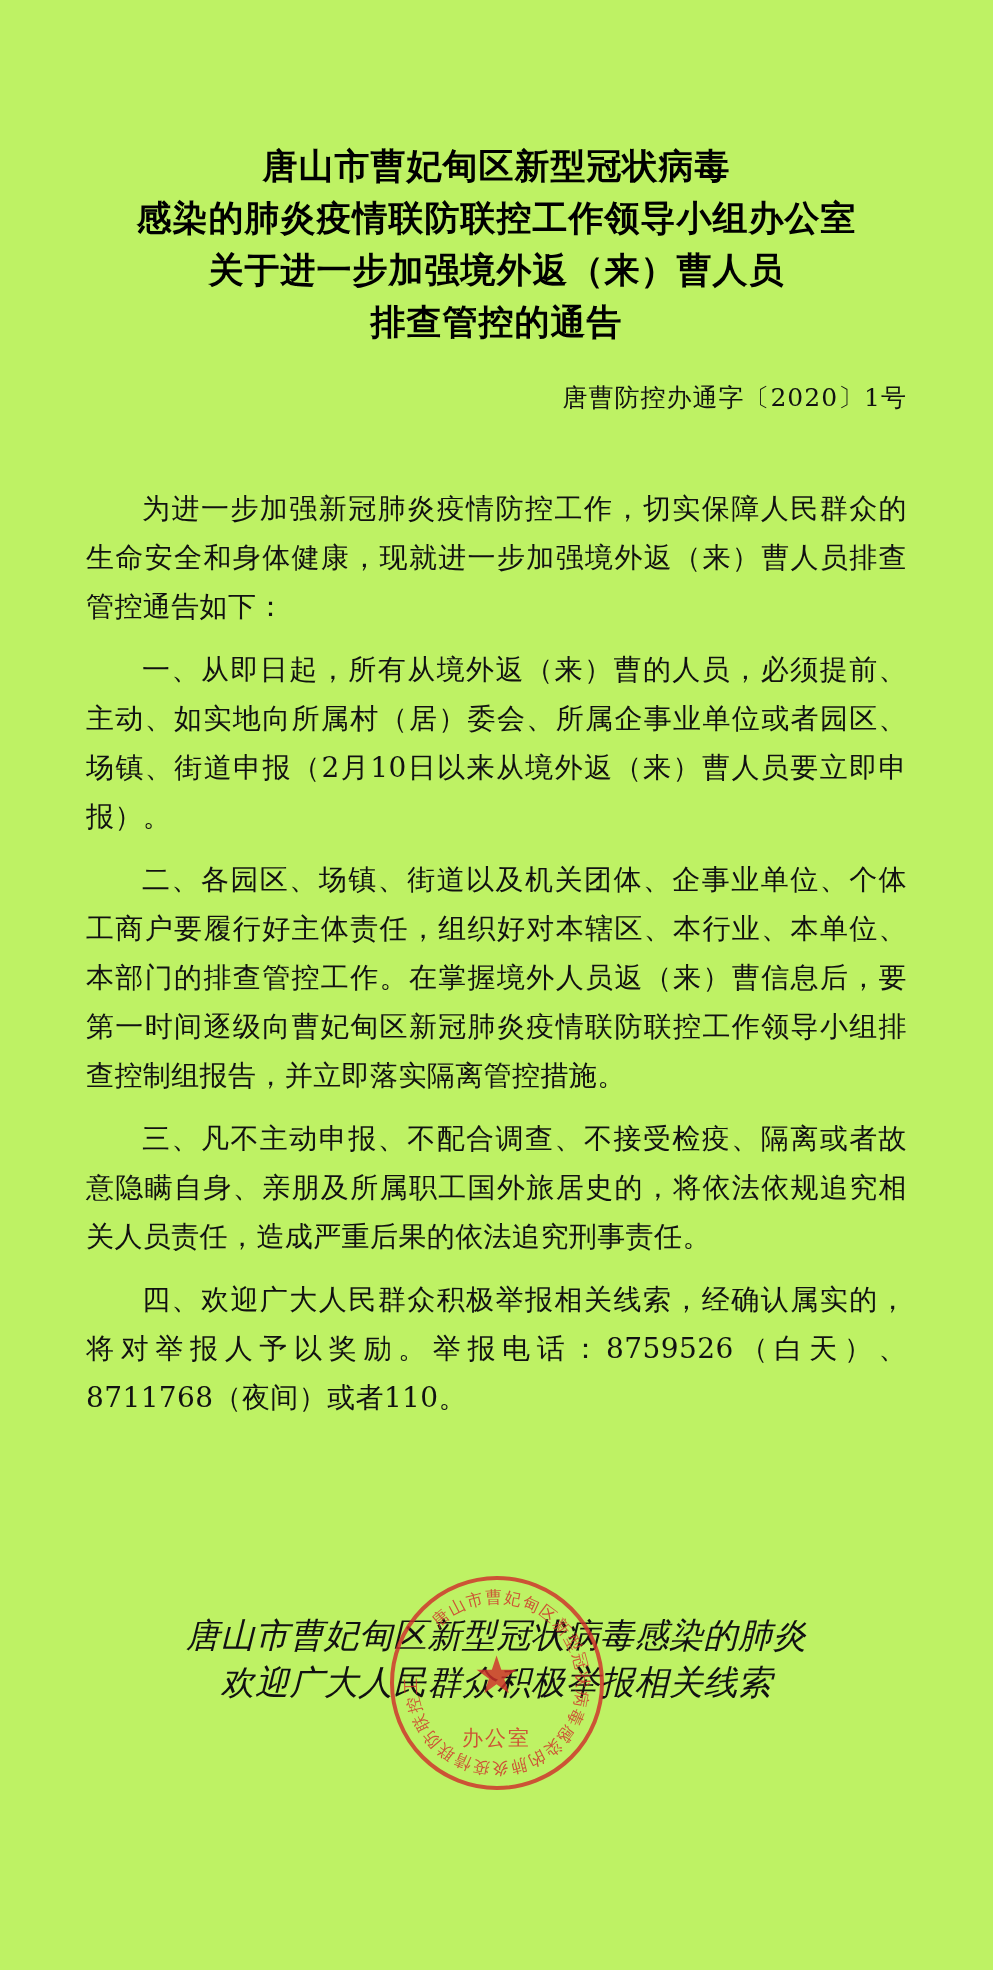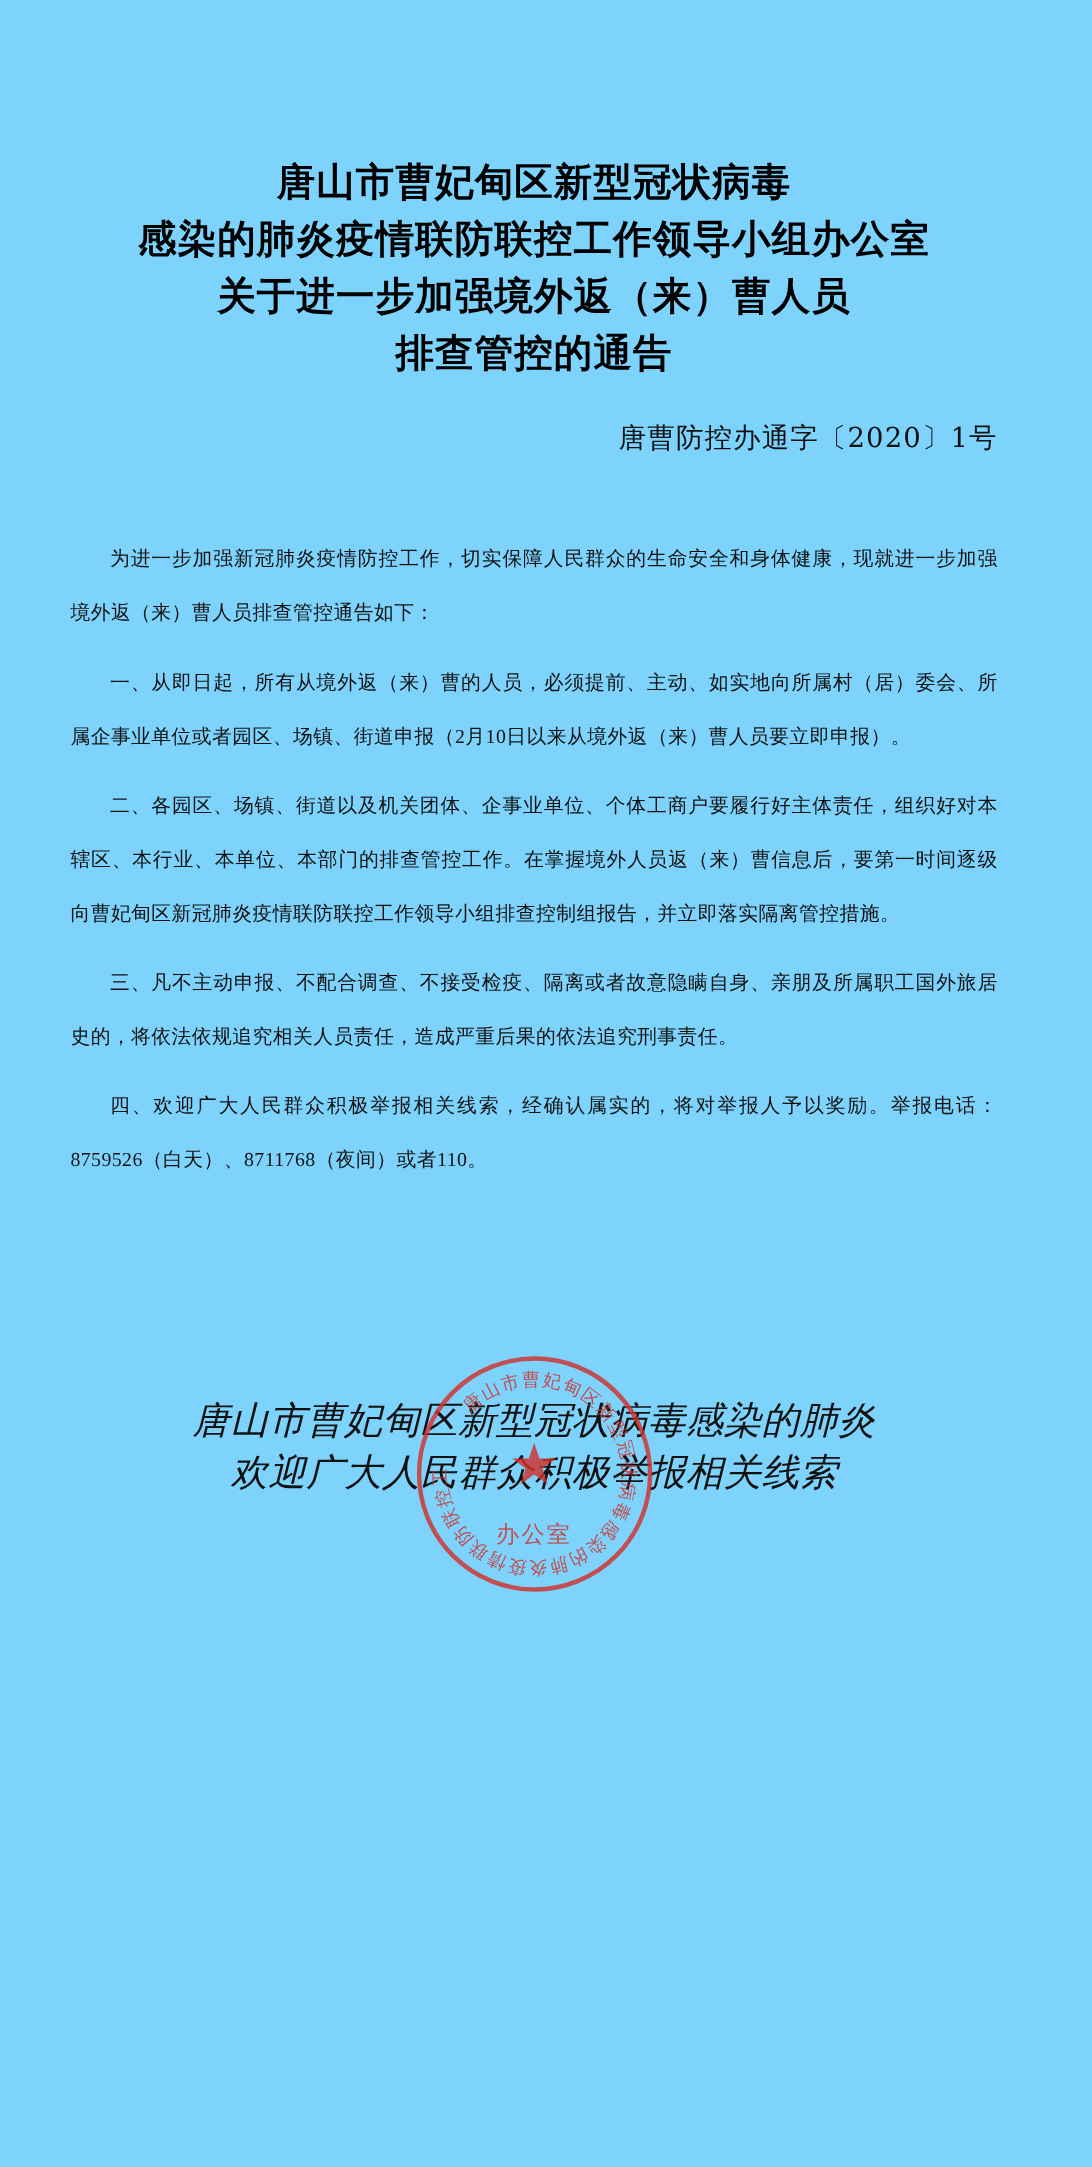--- a/index.html
+++ b/index.html
@@ -10,23 +10,23 @@
   body {
     width: 993px;
     min-height: 1970px;
     font-family: "DejaVu Serif", "Liberation Serif", serif;
     color: #111111;
   }
   .page {
     position: relative;
     width: 993px;
     min-height: 1970px;
-    background: #7dd3fc;
+    background: #bef264;
     box-sizing: border-box;
-    padding: 140px 86px 40px 64px;
+    padding: 140px 86px 40px 86px;
   }
   .doc-title {
     text-align: center;
     color: #000000;
     font-weight: bold;
     font-size: 35px;
     line-height: 52px;
     letter-spacing: 1px;
     margin: 0 0 0 0;
   }
@@ -39,29 +39,28 @@
     font-size: 25px;
     line-height: 40px;
     margin-top: 30px;
     letter-spacing: 1px;
     color: #111;
   }
   .body-text {
     margin-top: 66px;
   }
   .para {
-    font-size: 18px;
+    font-size: 28px;
     line-height: 49px;
     text-align: justify;
     text-justify: inter-ideograph;
     text-indent: 2em;
     margin: 0 0 14px 0;
     letter-spacing: 0.4px;
     color: #111;
-    font-family: Liberation Serif, serif;
   }
   .signature {
     margin-top: 190px;
     text-align: center;
     position: relative;
   }
   .sig-line {
     font-size: 34px;
     line-height: 47px;
     letter-spacing: 0.5px;

